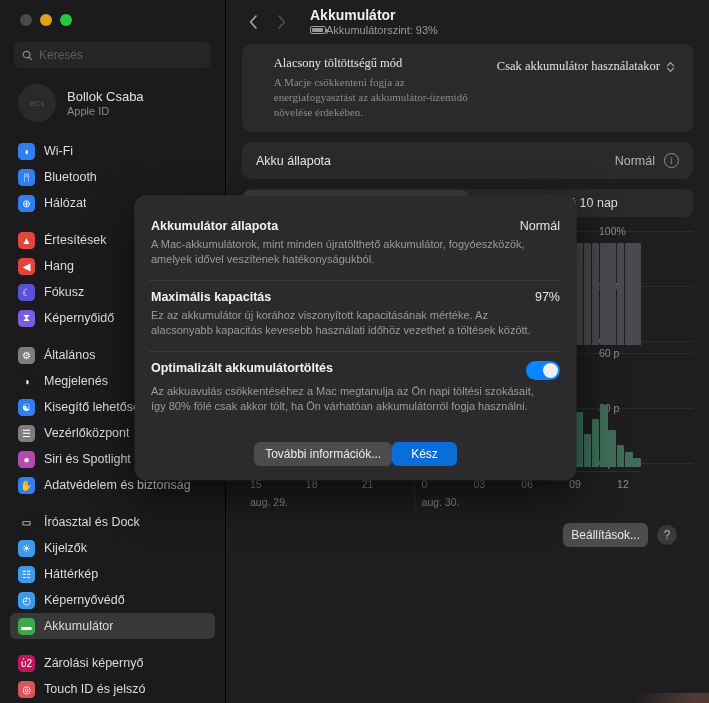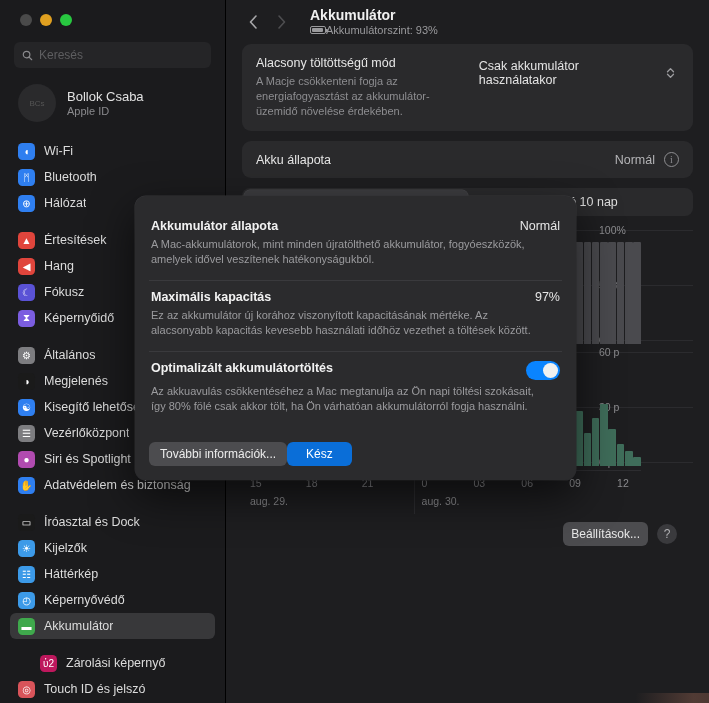--- a/index.html
+++ b/index.html
@@ -136,22 +136,23 @@
   }
 
   .content { padding: 0 16px; }
 
   .card {
     background: #2a2a2c;
     border-radius: 9px;
     margin-bottom: 10px;
   }
   .row-lpm {
-    display: flex; justify-content: center; align-items: flex-start;
+    display: flex; justify-content: flex-end; align-items: flex-start;
     padding: 12px 14px 12px 14px;
+    font-family: Liberation Serif, serif;
   }
   .lpm-title { font-size: 12.5px; color: #e6e6e6; margin-bottom: 4px; }
   .lpm-desc  { font-size: 11px; color: #8d8d90; line-height: 15px; max-width: 215px; }
   .popup {
     display: flex; align-items: center; gap: 6px;
     font-size: 12.5px; color: #e4e4e4;
     padding: 3px 4px 3px 8px; border-radius: 5px;
   }
   .chev-ud { display: flex; flex-direction: column; gap: 2px; color: #9d9da0; }
 
@@ -277,21 +278,21 @@
   .toggle {
     width: 34px; height: 19px; border-radius: 10px;
     background: #0a84ff; position: relative; flex: 0 0 34px;
   }
   .toggle .knob {
     position: absolute; right: 2px; top: 2px;
     width: 15px; height: 15px; border-radius: 50%;
     background: #f0f0f0;
   }
   .modal-footer {
-    display: flex; justify-content: flex-start; align-items: center;
+    display: flex; justify-content: center; align-items: center;
     padding: 10px 14px 14px 14px;
   }
   .btn-more {
     background: #4c4c4f; color: #ececec; font-size: 12px;
     border: none; border-radius: 6px; padding: 5px 11px;
     font-family: "Liberation Sans", sans-serif;
   }
   .btn-done {
     background: #0a6ed8; color: #ffffff; font-size: 12px;
     border: none; border-radius: 6px; padding: 5px 19px;
@@ -411,21 +412,21 @@
             <span class="nav-icon" style="background: rgb(60, 154, 232);">◴</span>
             <span class="nav-label">Képernyővédő</span>
           </div>
           <div class="nav-item selected">
             <span class="nav-icon" style="background: rgb(63, 169, 76);">▬</span>
             <span class="nav-label">Akkumulátor</span>
           </div>
         </div>
         <div class="nav-group">
           <div class="nav-item">
-            <span class="nav-icon" style="background: #be185d; margin-left: 22px;">ὑ2</span>
+            <span class="nav-icon" style="background: #be185d;">ὑ2</span>
             <span class="nav-label">Zárolási képernyő</span>
           </div>
           <div class="nav-item">
             <span class="nav-icon" style="background: rgb(217, 84, 90);">◎</span>
             <span class="nav-label">Touch ID és jelszó</span>
           </div>
           <div class="nav-item"></div>
         </div>
       </div>
   </div>

